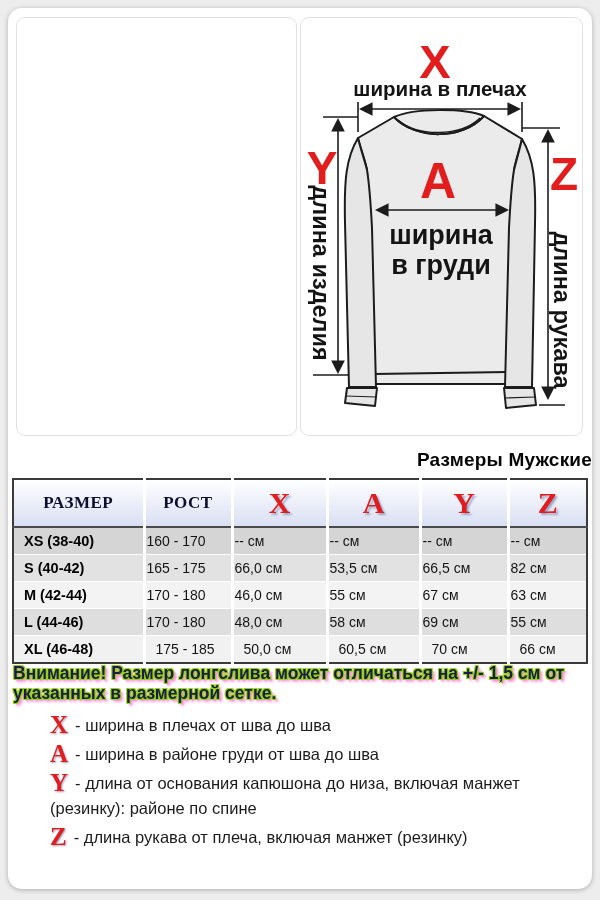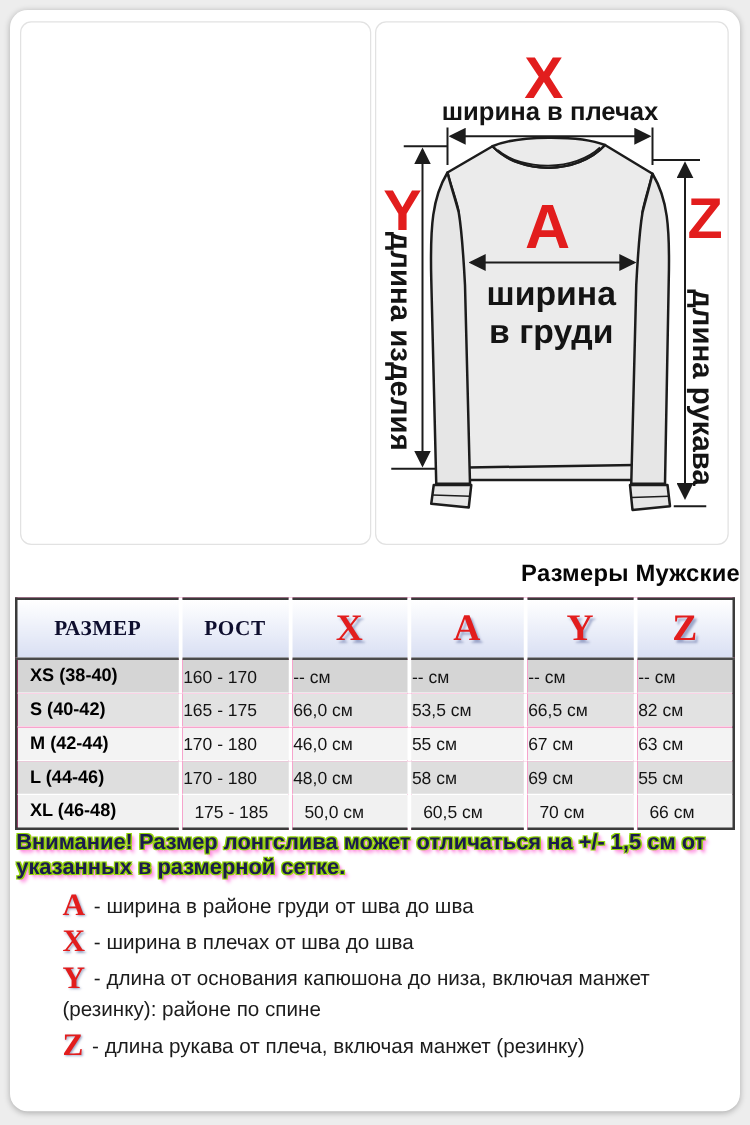--- a/index.html
+++ b/index.html
@@ -212,24 +212,24 @@
         <td>66 см</td>
       </tr>
     </tbody>
   </table>
 
   <div class="warning">Внимание! Размер лонгслива может отличаться на +/- 1,5 см от
 указанных в размерной сетке.</div>
 
   <div class="legend">
     <div class="legend-item">
+      <span class="legend-letter">X</span><span class="legend-text">- ширина в плечах от шва до шва</span>
+    </div>
+    <div class="legend-item">
       <span class="legend-letter">A</span><span class="legend-text">- ширина в районе груди от шва до шва</span>
-    </div>
-    <div class="legend-item">
-      <span class="legend-letter">X</span><span class="legend-text">- ширина в плечах от шва до шва</span>
     </div>
     <div class="legend-item">
       <span class="legend-letter">Y</span><span class="legend-text">- длина от основания капюшона до низа, включая манжет
 (резинку): районе по спине</span>
     </div>
     <div class="legend-item">
       <span class="legend-letter">Z</span><span class="legend-text">- длина рукава от плеча, включая манжет (резинку)</span>
     </div>
   </div>
 

